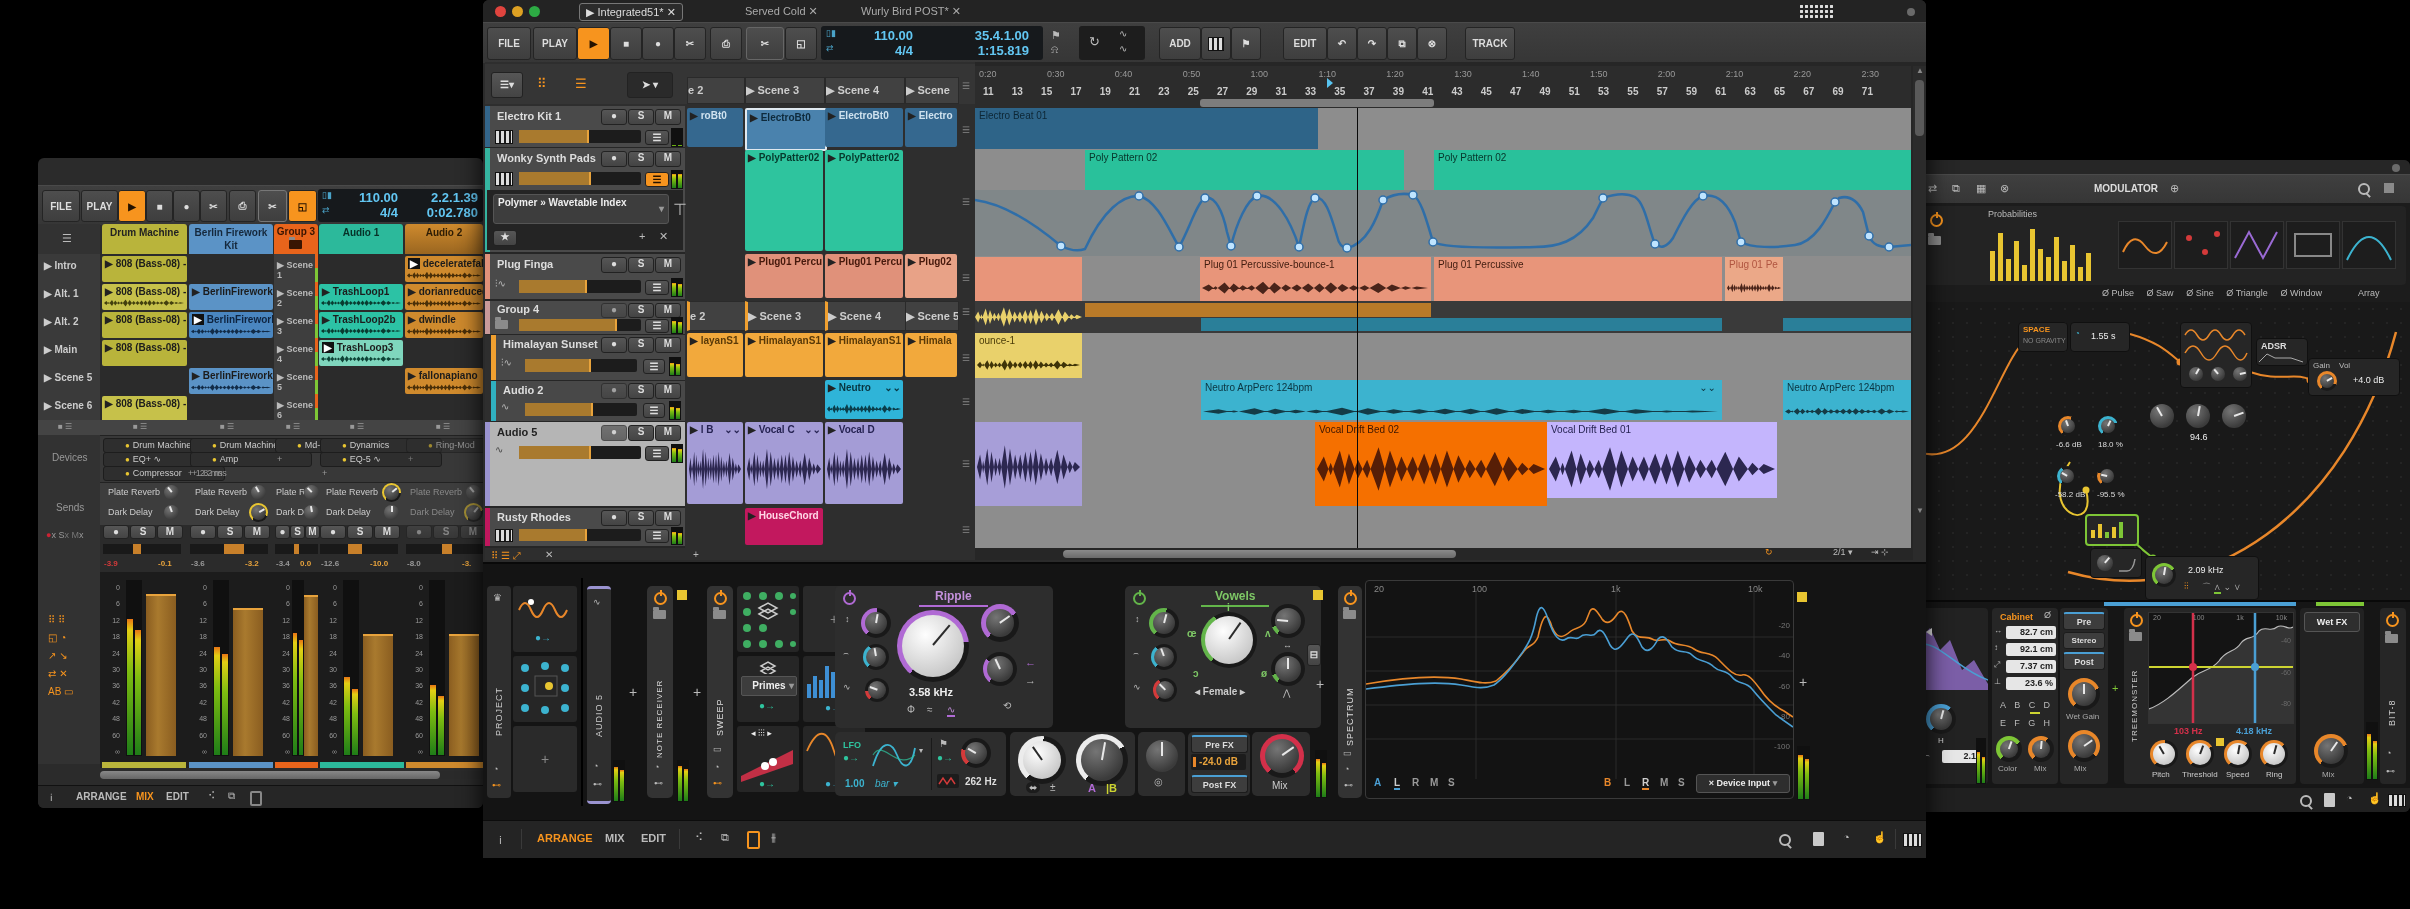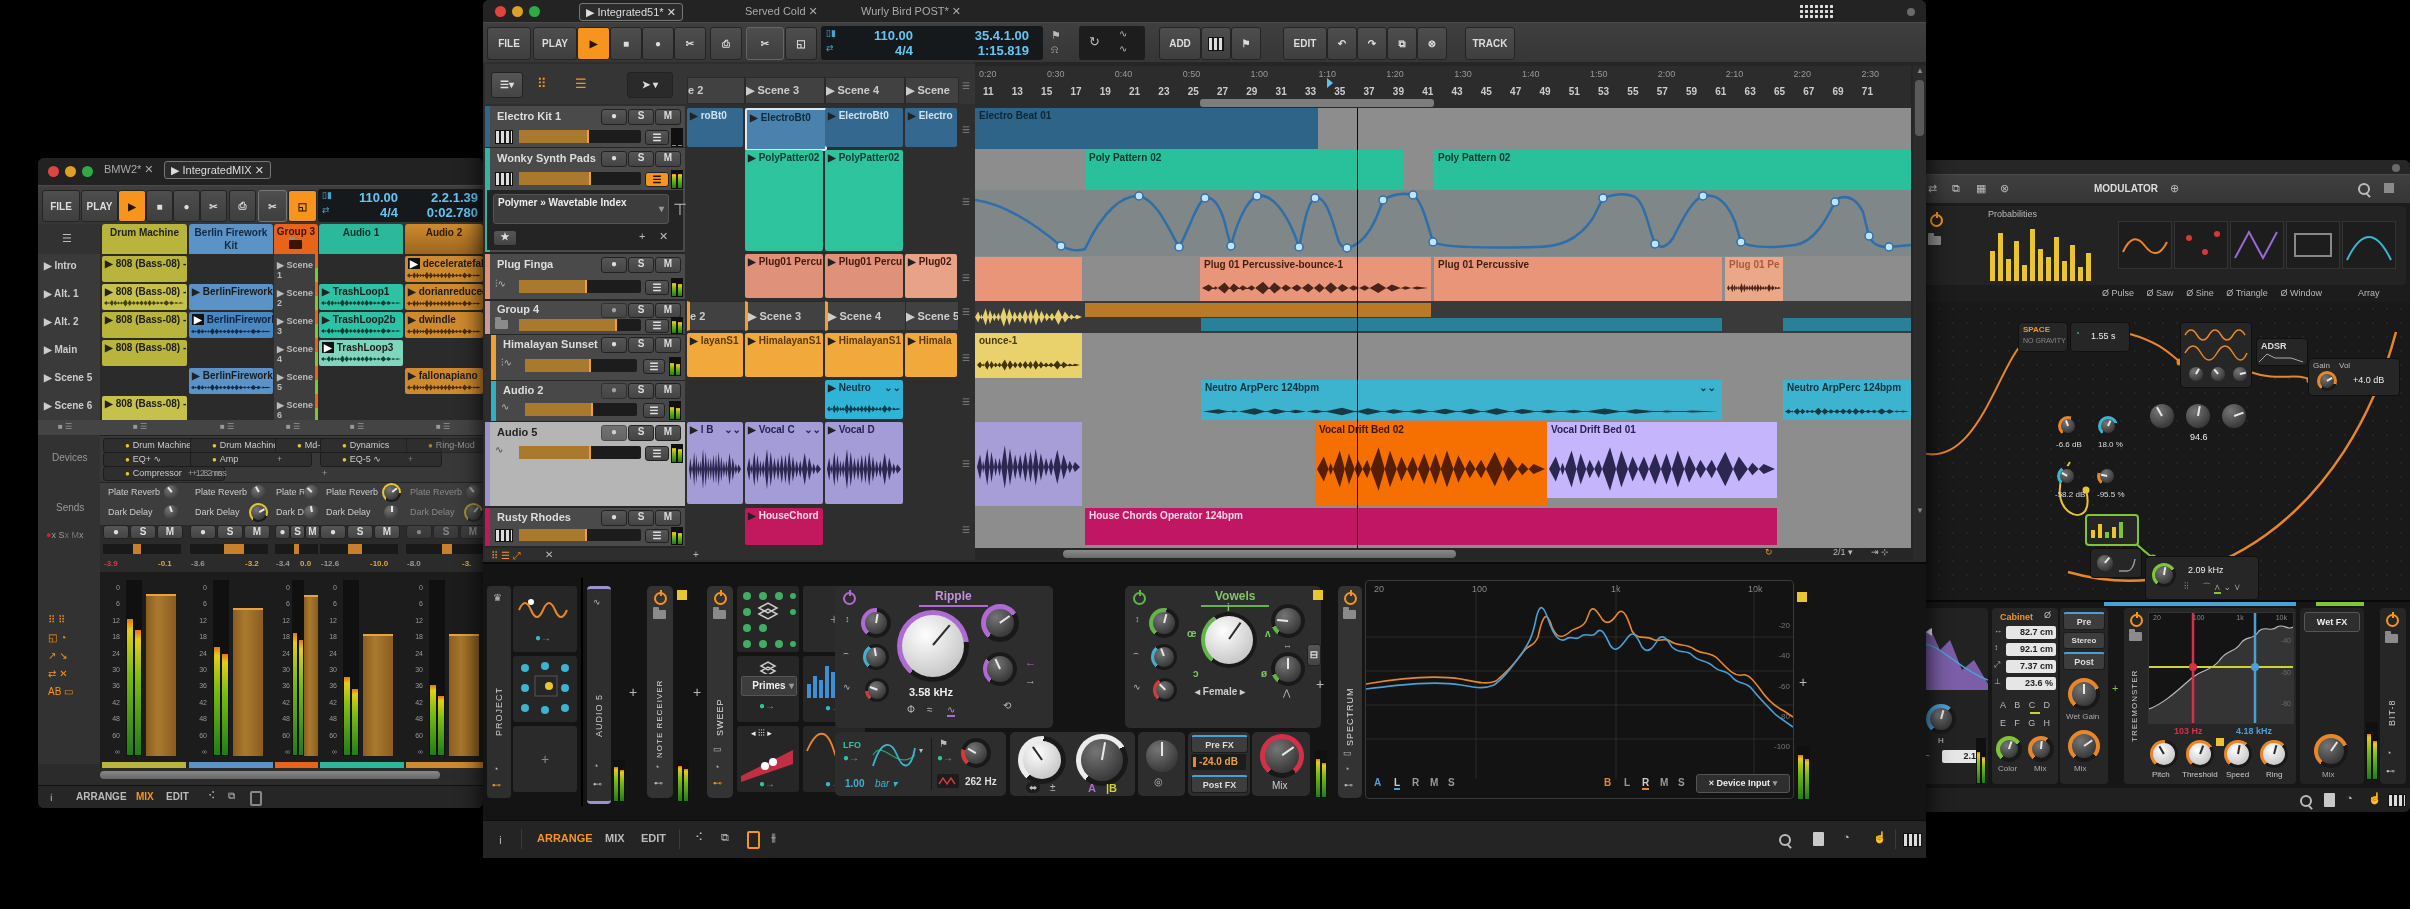--- a/index.html
+++ b/index.html
@@ -23,21 +23,21 @@
 .kn i{position:absolute;left:50%;top:7%;width:2px;height:42%;margin-left:-1px;background:#e8e8e8;transform-origin:50% 100%;transform:rotate(var(--r,0deg))}
 .kn.wh i{background:#2b2b2b}
 .ring{position:absolute;border-radius:50%;background:conic-gradient(from 220deg,var(--c) var(--a,62%),#191919 0)}
 .vu{position:absolute;display:flex;gap:2px;align-items:flex-end;background:#101010;padding:1px}
 .vu b{flex:1;background:linear-gradient(to top,#1f7d18,#7ebd10 62%,#e3cf14 92%,#e87414)}
 .smb{position:absolute;background:linear-gradient(#565656,#444);border:1px solid #222;border-radius:3px;color:#ddd;
 font-size:10px;font-weight:bold;text-align:center}
 .scell{position:absolute;background:#414141;color:#ccc;font-size:11px;font-weight:bold;overflow:hidden;white-space:nowrap;border:1px solid #2a2a2a}
 .clip{position:absolute;border-radius:2px;color:#1c1c1c;font-size:10px;font-weight:bold;overflow:hidden;white-space:nowrap}
 .clip .pl{color:#222;margin:2px 3px;display:inline-block}
-.aclip{position:absolute;color:#14222b;font-size:10px;font-weight:bold;overflow:hidden;white-space:nowrap;padding:2px 4px;box-sizing:border-box}
+.aclip{position:absolute;color:#14222b;font-size:10px;font-weight:normal;overflow:hidden;white-space:nowrap;padding:2px 4px;box-sizing:border-box}
 .wv{position:absolute;background:var(--wc,#222);clip-path:polygon(0% 50%,3% 30%,6% 60%,10% 20%,14% 75%,18% 35%,22% 65%,27% 15%,32% 80%,37% 30%,42% 70%,47% 25%,52% 75%,57% 20%,62% 72%,67% 35%,72% 65%,78% 22%,84% 70%,90% 40%,95% 58%,100% 50%,95% 42%,90% 60%,84% 30%,78% 78%,72% 35%,67% 65%,62% 28%,57% 80%,52% 25%,47% 75%,42% 30%,37% 70%,32% 20%,27% 85%,22% 35%,18% 65%,14% 25%,10% 80%,6% 40%,3% 70%)}
 .midi{background-image:repeating-linear-gradient(90deg,rgba(30,20,0,.55) 0 7px,transparent 7px 18px),repeating-linear-gradient(90deg,rgba(30,20,0,.45) 0 5px,transparent 5px 13px);background-size:90% 2px,70% 2px;background-position:4px 30%,10px 55%;background-repeat:repeat-x}
 .dots{background-image:radial-gradient(rgba(0,0,0,.4) 1px,transparent 1.2px);background-size:7px 6px}
 .grd{background-image:repeating-linear-gradient(90deg,rgba(0,0,0,.13) 0 1px,transparent 1px 29px)}
 .chip{position:absolute;background:#2e2e2e;border:1px solid #1d1d1d;border-radius:3px;color:#ccc;font-size:9px;
 line-height:12px;padding:0 21px;overflow:hidden;white-space:nowrap}
 .chip u{color:#e8c531;text-decoration:none;margin-right:3px;font-size:8px}
 .scale{position:absolute;color:#999;font-size:7px;line-height:16.4px;white-space:pre-line;text-align:right;display:flex;flex-direction:column;justify-content:space-between}
 .scale span{display:block}
 .fad{position:absolute;background:linear-gradient(90deg,#8a5d20,#a97a2e 40%,#8a5d20);border-top:2px solid #e8a33c}
@@ -408,27 +408,20 @@
   <div class="a" style="left:0;top:628px;width:492px;height:24px;background:#202020">
     <span class="mag" style="left:382px;top:7px"></span>
     <span class="doc" style="left:406px;top:5px"></span>
     <span class="gl" style="left:428px;top:4px">◔</span>
     <span class="gl" style="left:450px;top:4px">☝</span>
     <span class="piano" style="left:470px;top:6px;width:16px;height:11px"></span>
   </div>
 </div>
 
 <div class="win" style="left:38px;top:158px;width:445px;height:650px;background:#2b2b2b">
-  <div class="a tabbar" style="left:0;top:0;width:445px;height:27px;background:#222">
-    <span class="tl" style="background:#e0443e;position:absolute;left:10px;top:8px"></span>
-    <span class="tl" style="background:#dea123;position:absolute;left:27px;top:8px"></span>
-    <span class="tl" style="background:#2dab44;position:absolute;left:44px;top:8px"></span>
-    <span class="tab" style="left:66px"><span>BMW2*</span> ✕</span>
-    <span class="tab on" style="left:126px">▶ <span>IntegratedMIX</span> ✕</span>
-  </div>
   <div class="a tbar" style="left:0;top:27px;width:445px;height:39px">
     <div class="tb" style="left:4px;top:4px;width:36px;height:30px">FILE</div>
     <div class="tb" style="left:43px;top:4px;width:35px;height:30px">PLAY</div>
     <div class="tb on" style="left:80px;top:4px;width:26px;height:30px">▶</div>
     <div class="tb" style="left:108px;top:4px;width:25px;height:30px">■</div>
     <div class="tb" style="left:135px;top:4px;width:25px;height:30px">●</div>
     <div class="tb" style="left:162px;top:4px;width:25px;height:30px">✂</div>
     <div class="tb" style="left:191px;top:4px;width:25px;height:30px">⎙</div>
     <div class="tb" style="left:220px;top:4px;width:27px;height:30px;border:1px solid #777">✂</div>
     <div class="tb on" style="left:250px;top:4px;width:27px;height:30px">◱</div>
@@ -1017,21 +1010,20 @@
 
       <div class="aclip" style="left:226px;top:272px;width:521px;height:40px;background:#3cb3cf;color:#0b3440"><span>Neutro ArpPerc 124bpm</span><span style="position:absolute;right:6px;top:2px">⌄⌄</span><div class="wv" style="left:2px;top:26px;width:515px;height:11px;--wc:#143b46"></div></div>
       <div class="aclip" style="left:808px;top:272px;width:128px;height:40px;background:#3cb3cf;color:#0b3440"><span>Neutro ArpPerc 124bpm</span><div class="wv" style="left:2px;top:26px;width:124px;height:11px;--wc:#143b46"></div></div>
 
       <div class="aclip" style="left:0;top:314px;width:107px;height:84px;background:#a79ed8">
             <div class="wv" style="left:2px;top:14px;width:103px;height:62px;--wc:#2c2750"></div>
           </div>
       <div class="aclip" style="left:340px;top:314px;width:232px;height:84px;background:#f57000;color:#3c1600"><span>Vocal Drift Bed 02</span><div class="wv" style="left:2px;top:16px;width:228px;height:62px;--wc:#571e06"></div></div>
       <div class="aclip" style="left:572px;top:314px;width:230px;height:76px;background:#c4b5fd;color:#262352"><span>Vocal Drift Bed 01</span><div class="wv" style="left:2px;top:16px;width:226px;height:62px;--wc:#2c2750"></div></div>
 
-      <div class="aclip dots" style="left:110px;top:400px;width:692px;height:37px;background:#c01663;color:#ffd7e6"><span>House Chords Operator 124bpm</span></div>
 
       <div class="a" style="left:382px;top:0;width:1px;height:440px;background:#0a0a0a"></div>
     </div>
 
     <div class="a" style="left:0;top:486px;width:953px;height:12px;background:#262626">
       <div class="a" style="left:88px;top:2px;width:393px;height:8px;background:linear-gradient(#8a8a8a,#6a6a6a);border-radius:4px"></div>
       <span class="a og" style="left:790px;top:-1px;font-size:9px">↻</span>
       <span class="a" style="left:858px;top:-1px;color:#bbb;font-size:9px"><span>2/1</span> ▾</span>
       <span class="gl" style="left:896px;top:-1px;font-size:9px">⇥ ⊹</span>
     </div>

